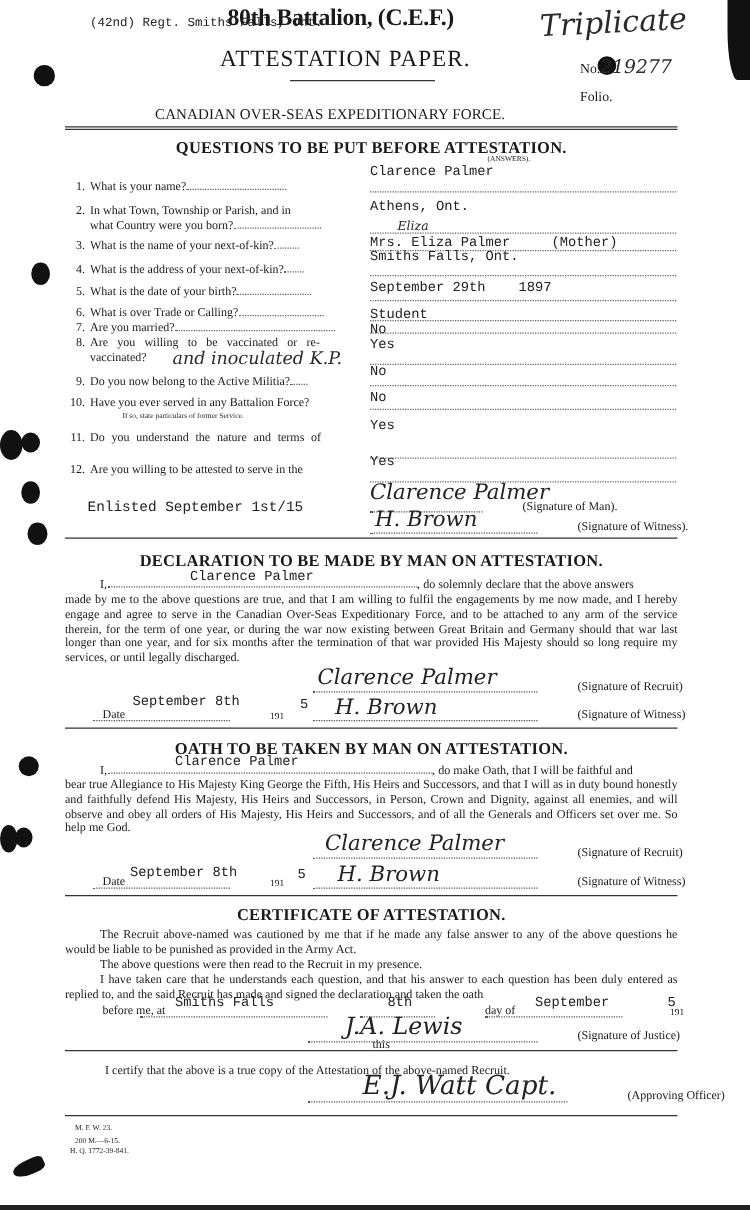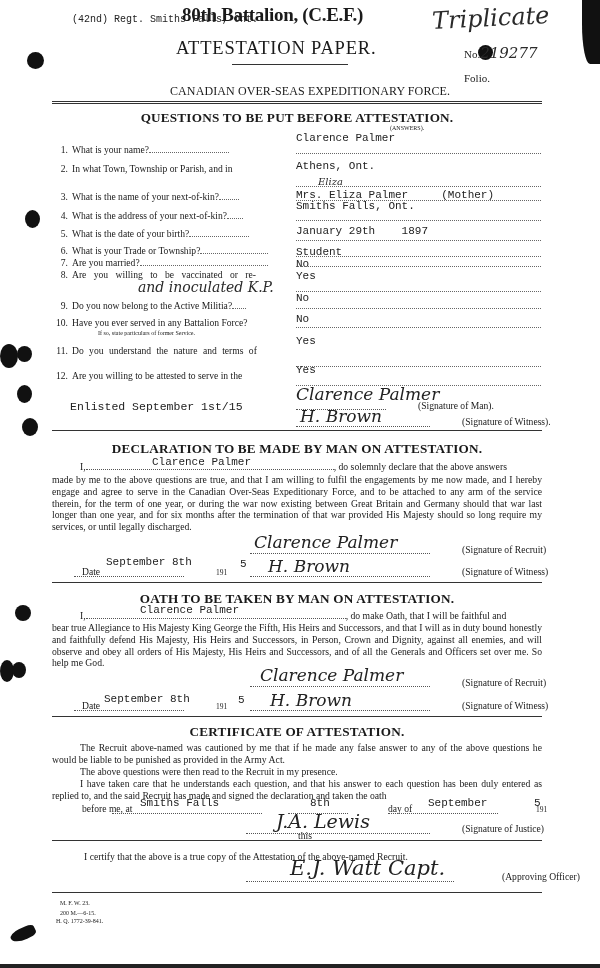--- a/index.html
+++ b/index.html
@@ -43,56 +43,56 @@
 
 <div class="abs tw" style="left:72px;top:14px;font-size:10px;">(42nd) Regt. Smiths Falls, Ont.</div>
 <div class="abs" style="left:182px;top:4px;font-size:19px;font-weight:bold;letter-spacing:-0.3px;">80th Battalion, (C.E.F.)</div>
 <div class="abs" style="left:176px;top:38px;font-size:18.5px;letter-spacing:0.8px;">ATTESTATION PAPER.</div>
 <div class="abs hand" style="left:432px;top:4px;font-size:24px;transform:rotate(-3deg);">Triplicate</div>
 <div class="abs" style="left:464px;top:44px;font-size:11px;">
   <span>No.</span><span class="hand" style="font-size:15px;">219277</span>
 </div>
 <div class="abs" style="left:464px;top:72px;font-size:11px;">Folio.</div>
 <div class="abs" style="left:232px;top:64px;width:116px;border-top:1px solid #333;"></div>
-<div class="abs" style="left:124px;top:84px;font-size:12px;letter-spacing:0.1px;margin-left:46px;">CANADIAN OVER-SEAS EXPEDITIONARY FORCE.</div>
+<div class="abs" style="left:124px;top:84px;font-size:12px;letter-spacing:0.1px;">CANADIAN OVER-SEAS EXPEDITIONARY FORCE.</div>
 <div class="rule double" style="top:101px;"></div>
 
 <div class="sectitle" style="top:110px;">QUESTIONS TO BE PUT BEFORE ATTESTATION.</div>
 <div class="abs" style="left:390px;top:125px;font-size:6px;">(ANSWERS).</div>
 
 <div class="q" style="top:144px;"><span class="n">1.</span><span>What is your name?</span><span class="qline" style="width:80px;"></span></div>
 <div class="ans tw" style="top:132px;">Clarence Palmer</div>
 <div class="ansline" style="top:153px;"></div>
 
-<div class="q" style="top:163px;"><span class="n">2.</span><span>In what Town, Township or Parish, and in</span></div>
+<div class="q" style="top:163px;"><span class="n">2.</span><span>In what Town, Township or Parish, and in</span><span class="indent"><span>what Country were you born?</span><span class="qline" style="width:70px;"></span></span></div>
 <div class="ans tw" style="top:160px;">Athens, Ont.</div>
 <div class="ansline" style="top:186px;"></div>
 
 <div class="q" style="top:191px;"><span class="n">3.</span><span>What is the name of your next-of-kin?</span><span class="qline" style="width:20px;"></span></div>
 <div class="abs hand" style="left:318px;top:176px;font-size:10px;">Eliza</div>
 <div class="ans tw" style="top:189px;white-space:pre;">Mrs. Eliza Palmer     (Mother)</div>
 <div class="ansline" style="top:200px;"></div>
 
 <div class="q" style="top:210px;"><span class="n">4.</span><span>What is the address of your next-of-kin?</span><span class="qline" style="width:16px;"></span></div>
 <div class="ans tw" style="top:200px;">Smiths Falls, Ont.</div>
 <div class="ansline" style="top:220px;"></div>
 
 <div class="q" style="top:228px;"><span class="n">5.</span><span>What is the date of your birth?</span><span class="qline" style="width:60px;"></span></div>
-<div class="ans tw" style="top:225px;white-space:pre;">January 29th    1897</div>
+<div class="ans tw" style="top:225px;white-space:pre;">September 29th    1897</div>
 <div class="ansline" style="top:240px;"></div>
 
-<div class="q" style="top:245px;"><span class="n">6.</span><span>What is your Trade or Township?</span><span class="qline" style="width:68px;"></span></div>
+<div class="q" style="top:245px;"><span class="n">6.</span><span>What is over Trade or Calling?</span><span class="qline" style="width:68px;"></span></div>
 <div class="ans tw" style="top:246px;">Student</div>
 <div class="ansline" style="top:256px;"></div>
 
 <div class="q" style="top:251px;margin-top:6px;"><span class="n">7.</span><span>Are you married?</span><span class="qline" style="width:128px;"></span></div>
 <div class="ans tw" style="top:258px;">No</div>
 <div class="ansline" style="top:266px;"></div>
 
-<div class="q" style="top:269px;"><span class="n">8.</span><span style="word-spacing:5px;">Are you willing to be vaccinated or re-</span></div>
+<div class="q" style="top:269px;"><span class="n">8.</span><span style="word-spacing:5px;">Are you willing to be vaccinated or re-</span><span class="indent"><span>vaccinated?</span></span></div>
 <div class="abs hand" style="left:138px;top:279px;font-size:14px;">and inoculated K.P.</div>
 <div class="ans tw" style="top:270px;">Yes</div>
 <div class="ansline" style="top:291px;"></div>
 
 <div class="q" style="top:300px;"><span class="n">9.</span><span>Do you now belong to the Active Militia?</span><span class="qline" style="width:14px;"></span></div>
 <div class="ans tw" style="top:292px;">No</div>
 <div class="ansline" style="top:308px;"></div>
 
 <div class="q" style="top:317px;"><span class="n">10.</span><span>Have you ever served in any Battalion Force?</span><span class="indent" style="font-size:6px;line-height:8px;padding-left:46px;">If so, state particulars of former Service.</span></div>
 <div class="ans tw" style="top:313px;">No</div>

